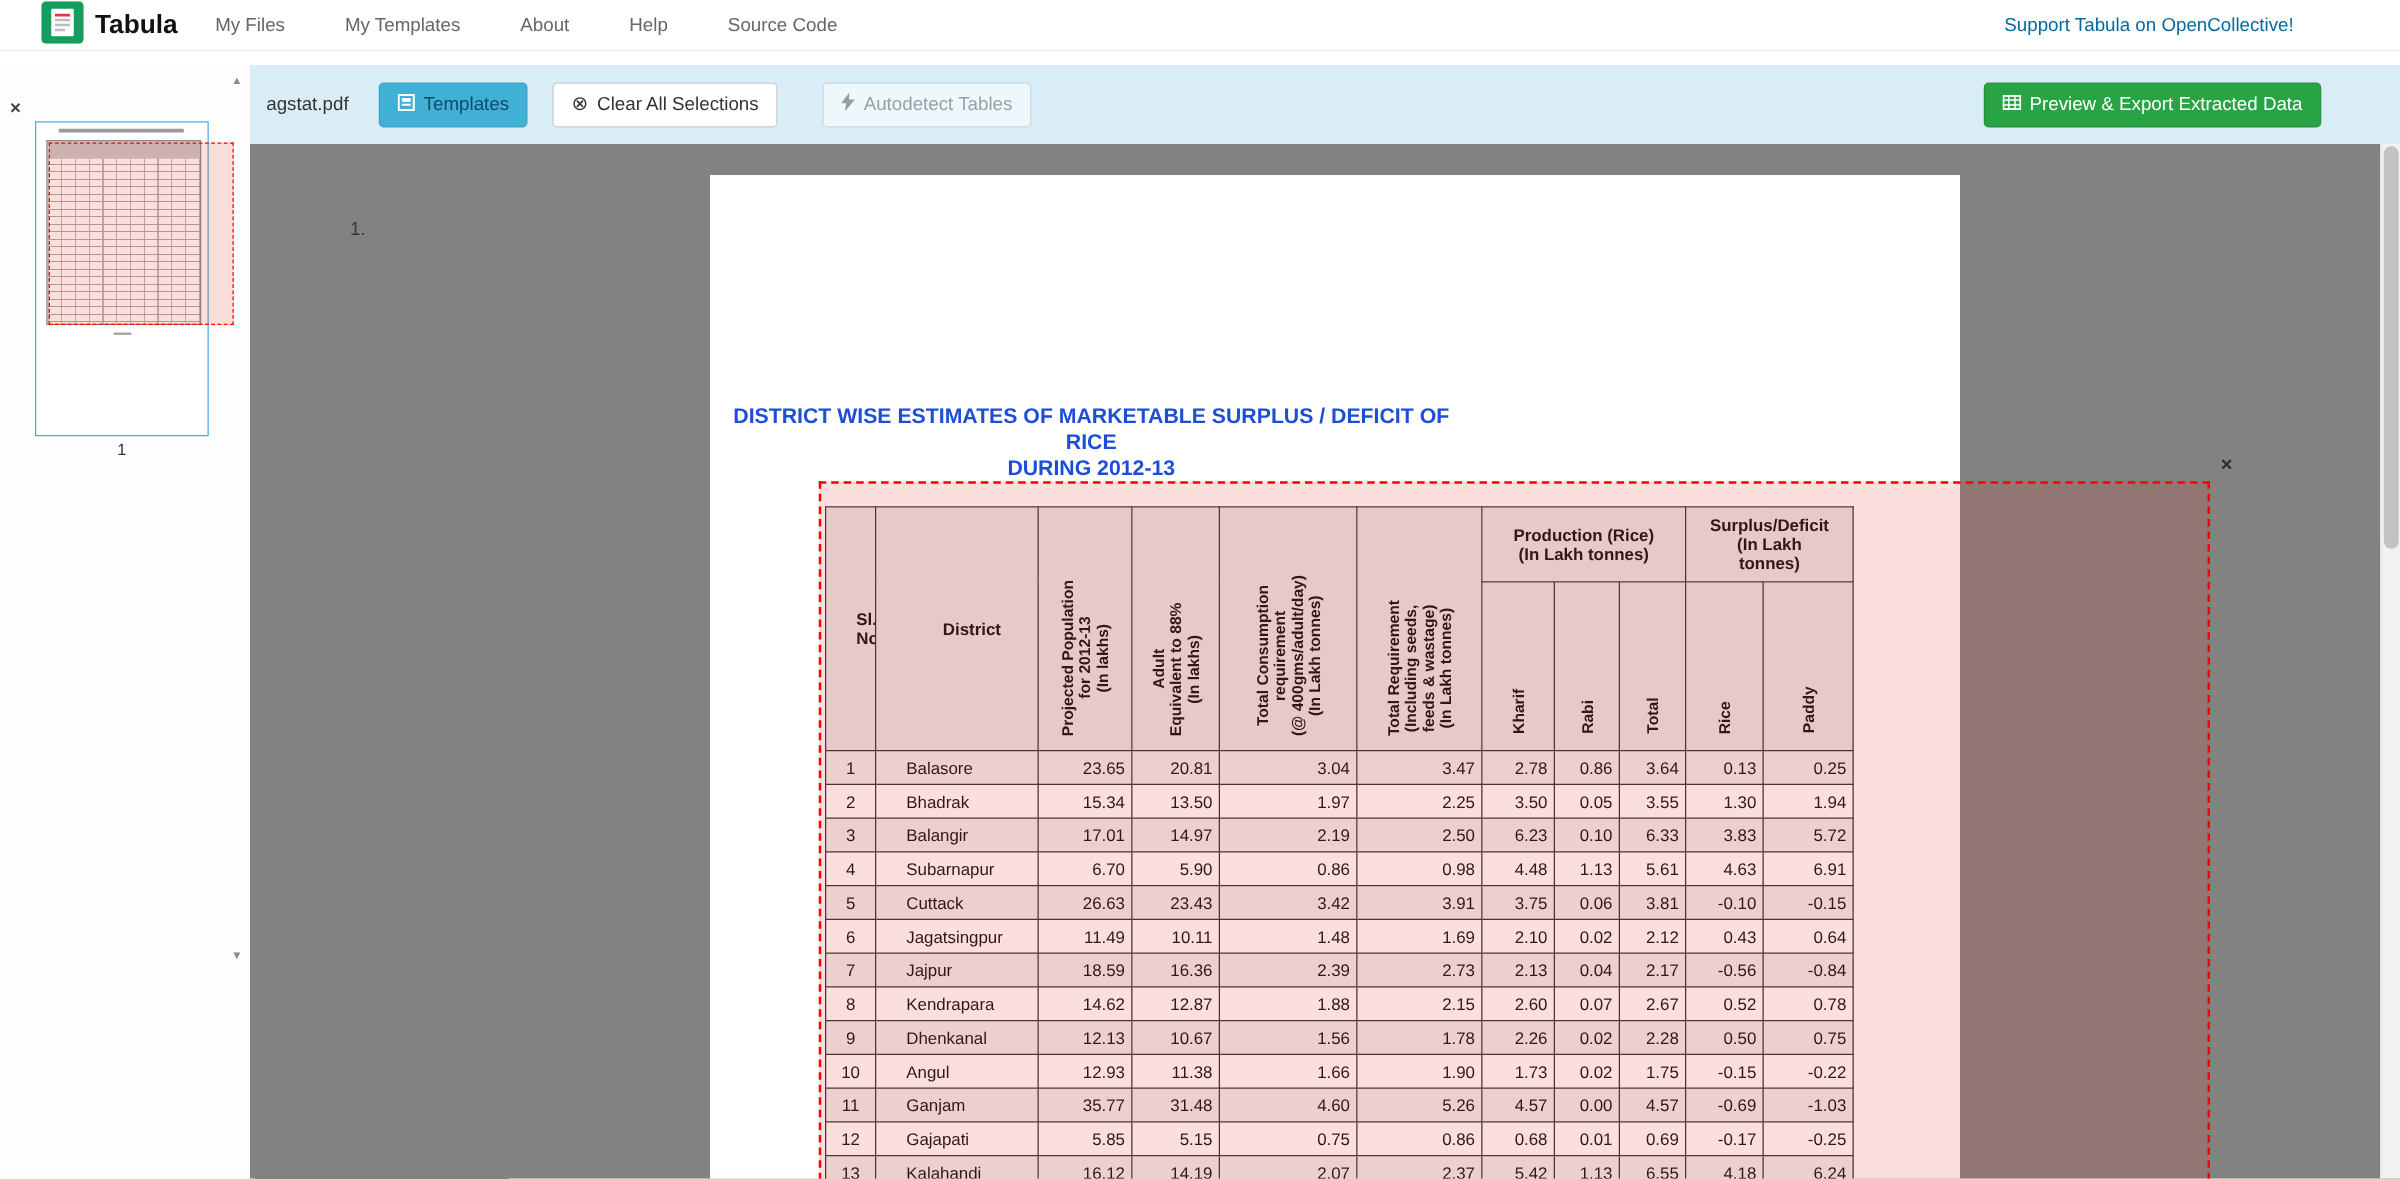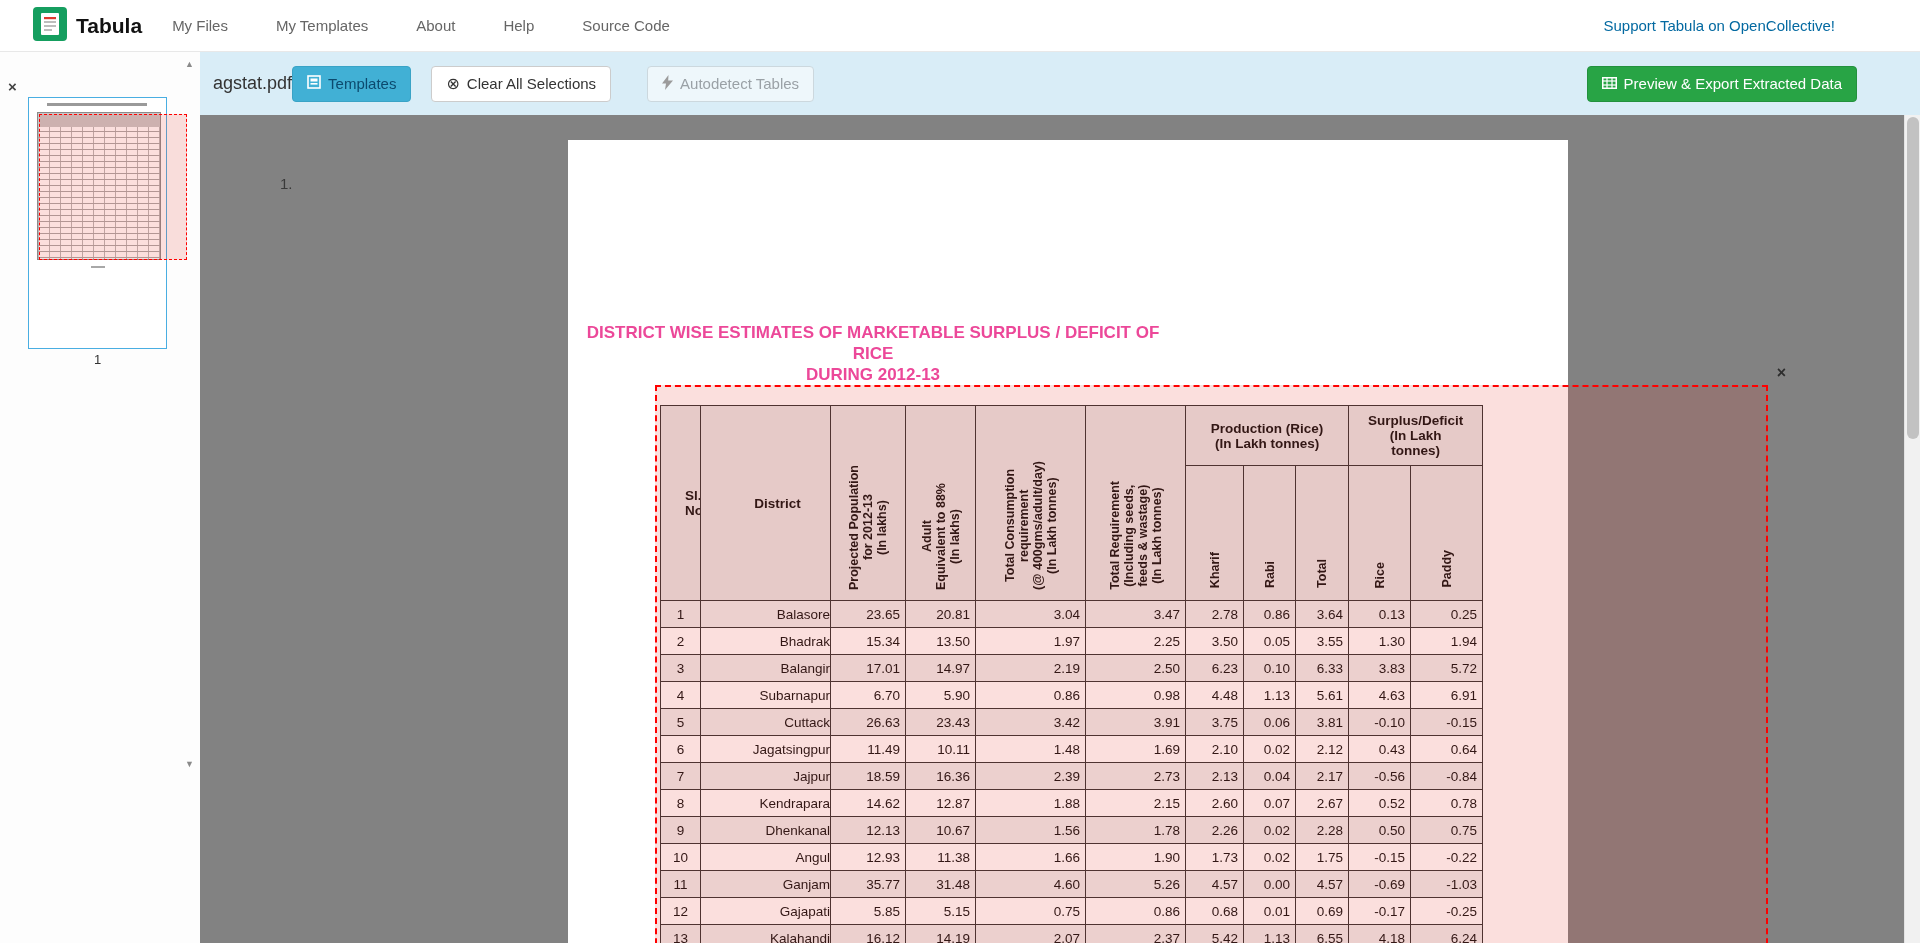--- a/index.html
+++ b/index.html
@@ -1,31 +1,31 @@
 <!DOCTYPE html>
 <html><head>
 <meta charset="utf-8">
 <style>
   * { margin:0; padding:0; box-sizing:border-box; }
   html,body { width:1920px; height:943px; overflow:hidden; font-family:"Liberation Sans", sans-serif; background:#fff; }
   .app { position:relative; width:1920px; height:943px; overflow:hidden; }
 
   
-  .navbar { position:absolute; top:0; left:0; right:0; height:52px; background:#ffffff;
+  .navbar { position:absolute; top:0; left:0; right:0; height:41px; background:#ffffff;
             border-bottom:1px solid #e8e8e8; display:flex; align-items:center; z-index:30;justify-content:space-between; }
   .brand { display:flex; align-items:center; gap:9px; margin-left:33px; cursor:pointer; text-decoration:none; }
   .brand-text { font-size:21px; font-weight:bold; color:#111; }
   .nav-links { display:flex; align-items:center; gap:48px; margin-left:30px; }
   .nav-links a { font-size:15px; color:#666; text-decoration:none; cursor:pointer; white-space:nowrap; }
   .support { margin-left:auto; margin-right:85px; font-size:15px; color:#0369a1; text-decoration:none; cursor:pointer; }
 
   
   .toolbar { position:absolute; top:52px; left:200px; right:0; height:63px; background:#d9edf7;
              display:flex; align-items:center; padding-left:13px; z-index:20; }
-  .filename { font-size:18px; color:#333; }
+  .filename { font-size:15px; color:#333; margin-right:24px; }
   .btn { height:36px; display:inline-flex; align-items:center; gap:7px; padding:0 14px;
          font-size:15px; border-radius:4px; border:1px solid transparent; cursor:pointer;
          font-family:"Liberation Sans", sans-serif; white-space:nowrap; }
   .btn-info { background:#41b0d5; border-color:#39a3c6; color:#0c4a6e; margin-right:20px; }
   .btn-default { background:#ffffff; border-color:#cccccc; color:#333; margin-right:36px; }
   .btn-disabled { background:rgba(255,255,255,0.55); border-color:#ccd8de; color:#9aa1a6; cursor:default; }
   .btn-success { background:#28a445; border-color:#23913d; color:#fff; margin-left:auto; margin-right:63px; }
   .icon-glyph { font-size:16px; line-height:1; }
   .icon-clear { color:#333; }
 
@@ -50,37 +50,37 @@
                font-size:13px; color:#333; }
   .sb-arrow { position:absolute; left:185px; font-size:9px; color:#8a8a8a; cursor:pointer; line-height:1; }
   .sb-arrow.up { top:8px; }
   .sb-arrow.down { top:708px; }
 
   
   .content { position:absolute; top:115px; left:200px; right:0; bottom:0; background:#828282; overflow:hidden; }
   .page-label { position:absolute; left:80px; top:60px; font-size:15px; color:#3a3a3a; z-index:1; }
   .pdf-page { position:absolute; left:368px; top:25px; width:1000px; height:1400px; background:#ffffff; z-index:1; }
   .pdf-title { margin:182px 0 0 6px; width:598px; text-align:center; font-weight:bold;
-               font-size:17px; line-height:21px; color:#ec4899; }
+               font-size:17px; line-height:21px; color:#1d4ed8; }
 
   
   table.pdf-table { border-collapse:collapse; table-layout:fixed; width:822px; margin:20px 0 0 92px; }
   .pdf-table th, .pdf-table td { border:1px solid #333; color:#111; overflow:hidden; }
   .pdf-table thead th { background:#e6e6e6; font-weight:bold; }
   .pdf-table .h-sl, .pdf-table .h-dist { vertical-align:middle; text-align:center; font-size:13.5px; line-height:15px;padding-left:24px; }
   .pdf-table .h-group { vertical-align:middle; text-align:center; font-size:13.5px; line-height:15px; height:60px; }
   .pdf-table .h-rot { vertical-align:bottom; text-align:center; padding-bottom:6px; }
   .pdf-table .subrow th { height:135px; vertical-align:bottom; text-align:center; padding-bottom:8px; }
   .rot { display:inline-block; writing-mode:vertical-rl; transform:rotate(180deg);
          font-weight:bold; font-size:12.5px; line-height:14px; text-align:center; max-height:185px; }
   .pre { white-space:pre-line; }
   .pdf-table tbody td { height:27px; font-size:13.5px; background:#fff; }
   .pdf-table tbody tr.odd td { background:#ededed; }
   .c-sl { text-align:center; }
-  .c-dist { text-align:right; padding-left:2px; }
+  .c-dist { text-align:left; padding-left:24px; }
   .c-num { text-align:right; padding-right:5px; }
 
   
   .selection { position:absolute; left:455px; top:270px; width:1113px; height:700px;
                background:rgba(229,57,45,0.16); border:2px dashed #ff0000; z-index:5; cursor:move; }
   .sel-close { position:absolute; right:-20px; top:-22px; font-size:16px; font-weight:bold;
                color:#2d2d2d; cursor:pointer; line-height:1; }
 
   
   .scrollbar { position:absolute; right:0; top:0; width:16px; height:100%; background:#f1f1f1;

